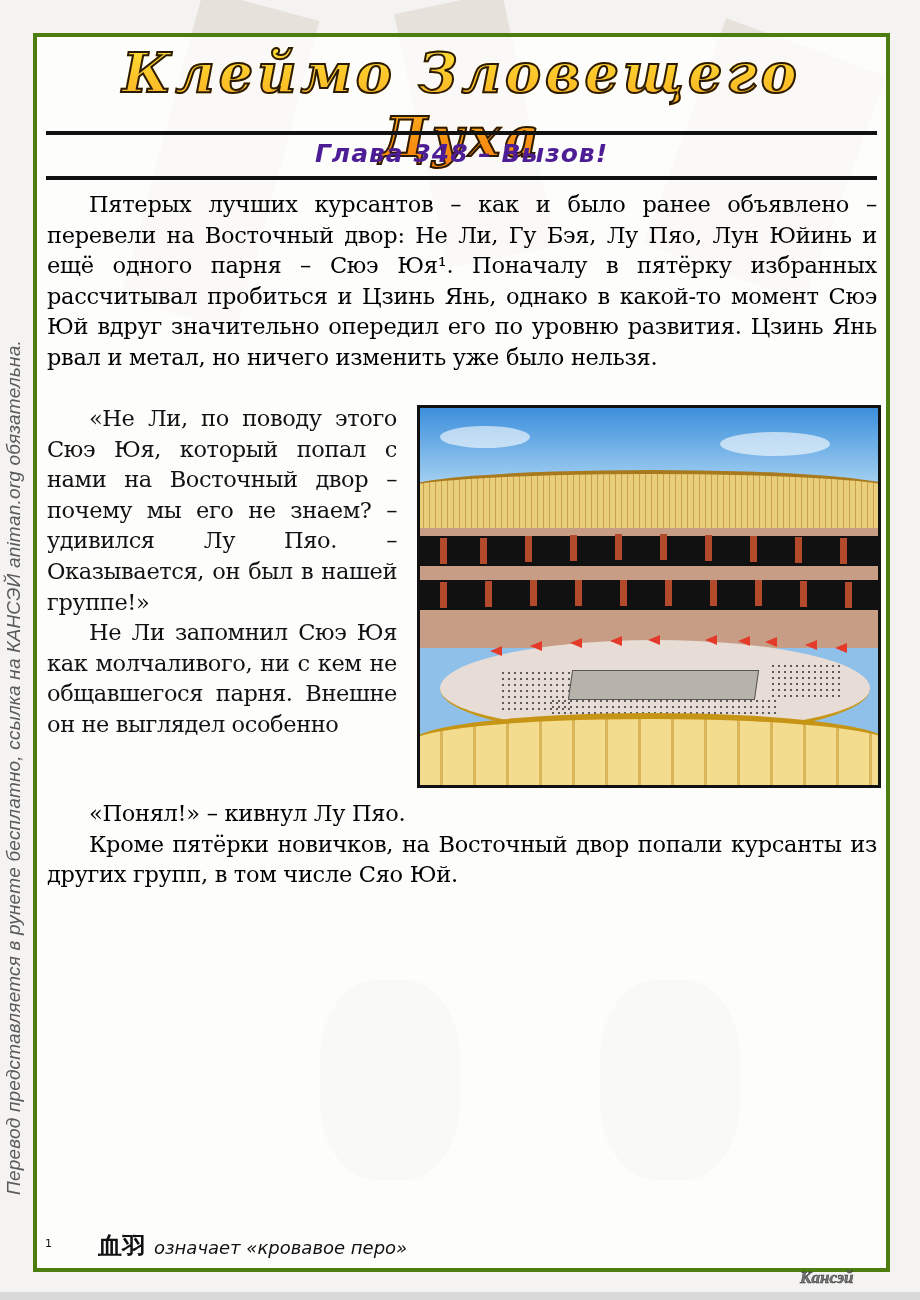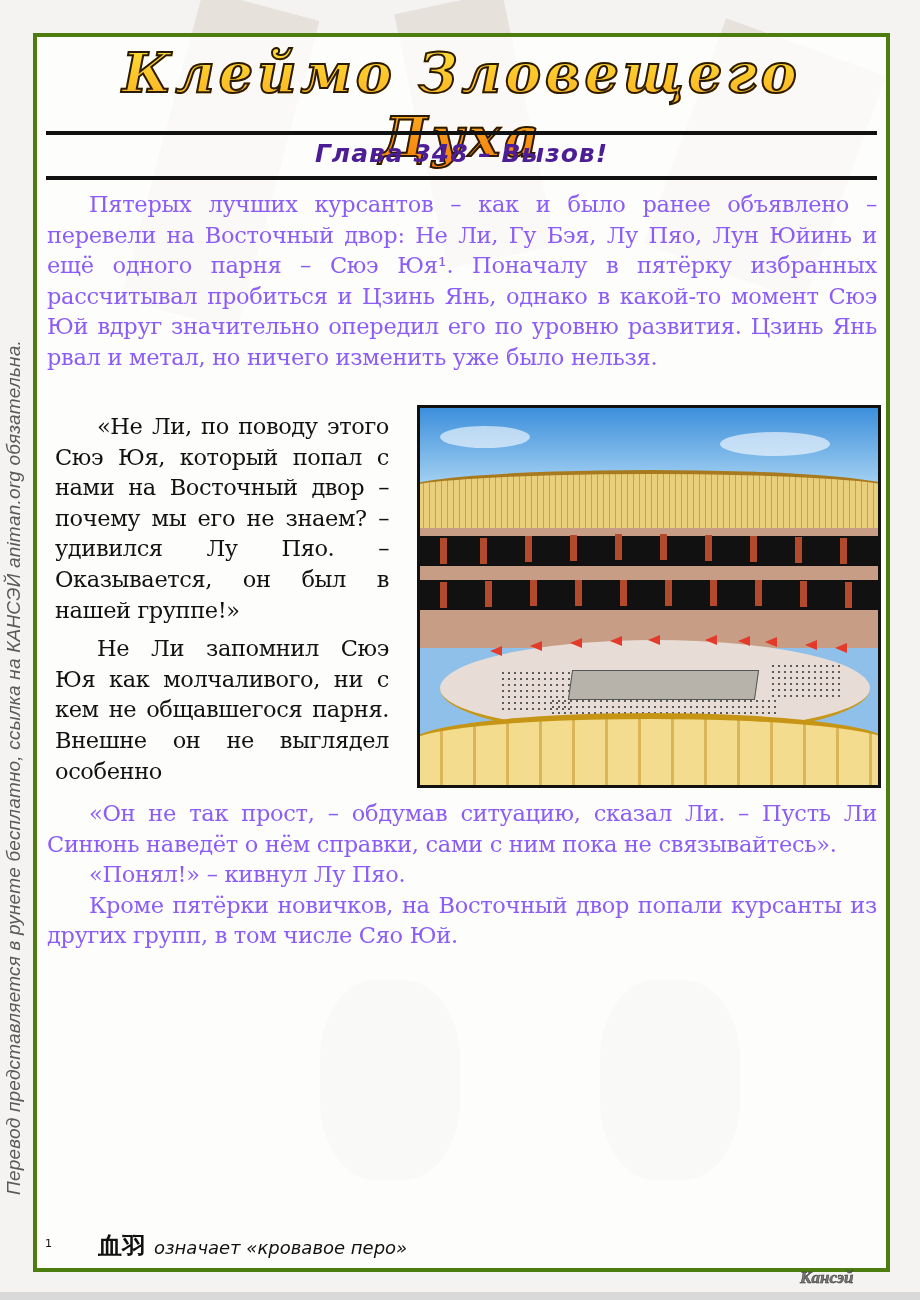--- a/index.html
+++ b/index.html
@@ -34,30 +34,30 @@
     -webkit-text-stroke:2px #2a1a08;
   }
   .rule { position:absolute; left:9px; width:831px; height:4px; background:#111; }
   .chapter {
     position:absolute; left:0; right:0; top:102px; text-align:center;
     font-family:"DejaVu Sans", sans-serif; font-weight:bold; font-style:italic;
     font-size:25px; color:#4c1d95; letter-spacing:1px;
   }
   .body-text {
     position:absolute; left:10px; width:830px;
-    font-family:"DejaVu Serif", serif; font-size:22.5px; line-height:30.6px; color:#8b5cf6;
+    font-family:"DejaVu Serif", serif; font-size:22.5px; line-height:30.6px; color:#000000;
     text-align:justify; letter-spacing:-0.3px;
   }
   .body-text p { margin:0; text-indent:42px; }
   .col-text {
     position:absolute; left:10px; top:366px; width:350px;
     font-family:"DejaVu Serif", serif; font-size:22.5px; line-height:30.6px; color:#111;
     text-align:justify; letter-spacing:-0.4px;
   }
-  .col-text p { margin:8px; text-indent:42px; }
+  .col-text p { margin:0; text-indent:42px; }
 
   .illustration {
     position:absolute; left:380px; top:368px; width:458px; height:377px;
     border:3px solid #111; overflow:hidden; background:#8fc0ea;
   }
   .sky { position:absolute; left:0; top:0; width:100%; height:80px;
     background:linear-gradient(#3c8fdc,#a9d4f2); }
   .cloud { position:absolute; background:rgba(255,255,255,.6); border-radius:50%; }
   .roof-top { position:absolute; left:-20px; top:62px; width:500px; height:60px;
     background:repeating-linear-gradient(90deg,#e9cf7c 0 5px,#c9a14a 5px 6px);
@@ -159,21 +159,20 @@
     <div class="flag" style="left:228px;top:227px;"></div>
       <div class="flag" style="left:285px;top:227px;"></div>
     <div class="flag" style="left:318px;top:228px;"></div>
       <div class="flag" style="left:345px;top:229px;"></div>
     <div class="flag" style="left:385px;top:232px;"></div>
       <div class="flag" style="left:415px;top:235px;"></div>
     <div class="foreground-roof"></div>
   </div>
 
   <div class="body-text" style="top:761px;">
-    <p>«Он не так прост, – обдумав ситуацию, сказал Ли. – Пусть Ли Синюнь наведёт о нём справки, сами с ним пока не связывайтесь».</p>
     <p>«Понял!» – кивнул Лу Пяо.</p>
     <p>Кроме пятёрки новичков, на Восточный двор попали курсанты из других групп, в том числе Сяо Юй.</p>
   </div>
 
   <div class="footnote">
     <sup>1</sup><span class="hanzi">血羽</span><span>означает «кровавое перо»</span>
   </div>
 </div>
 
 <div class="logo">Кансэй</div>

